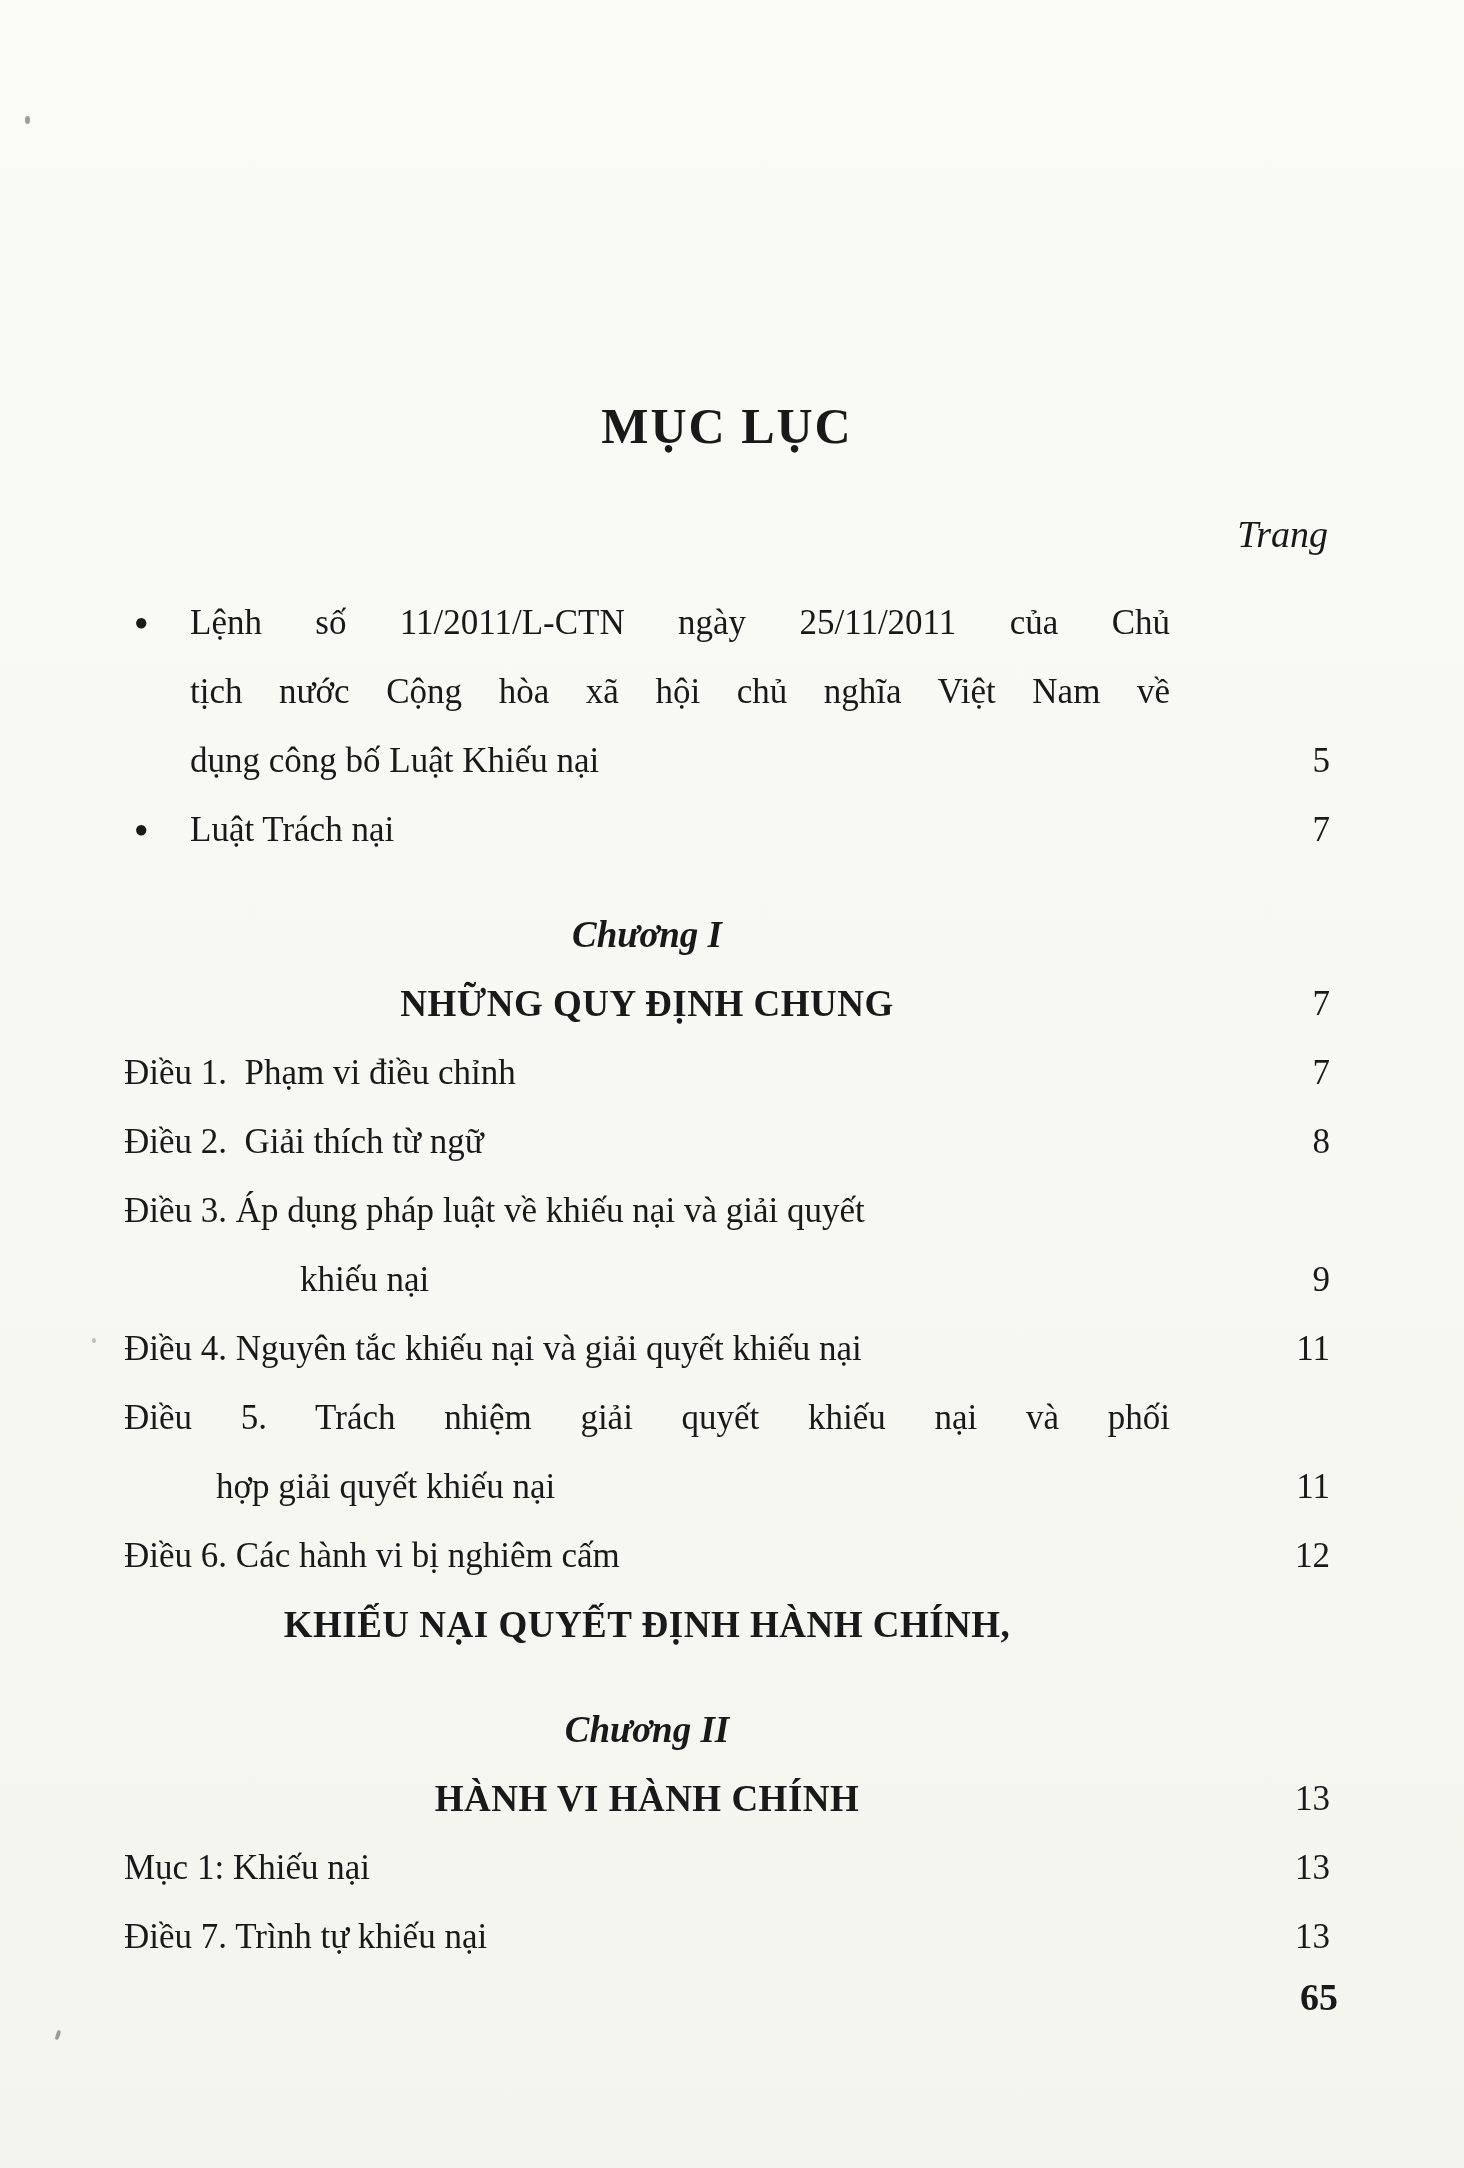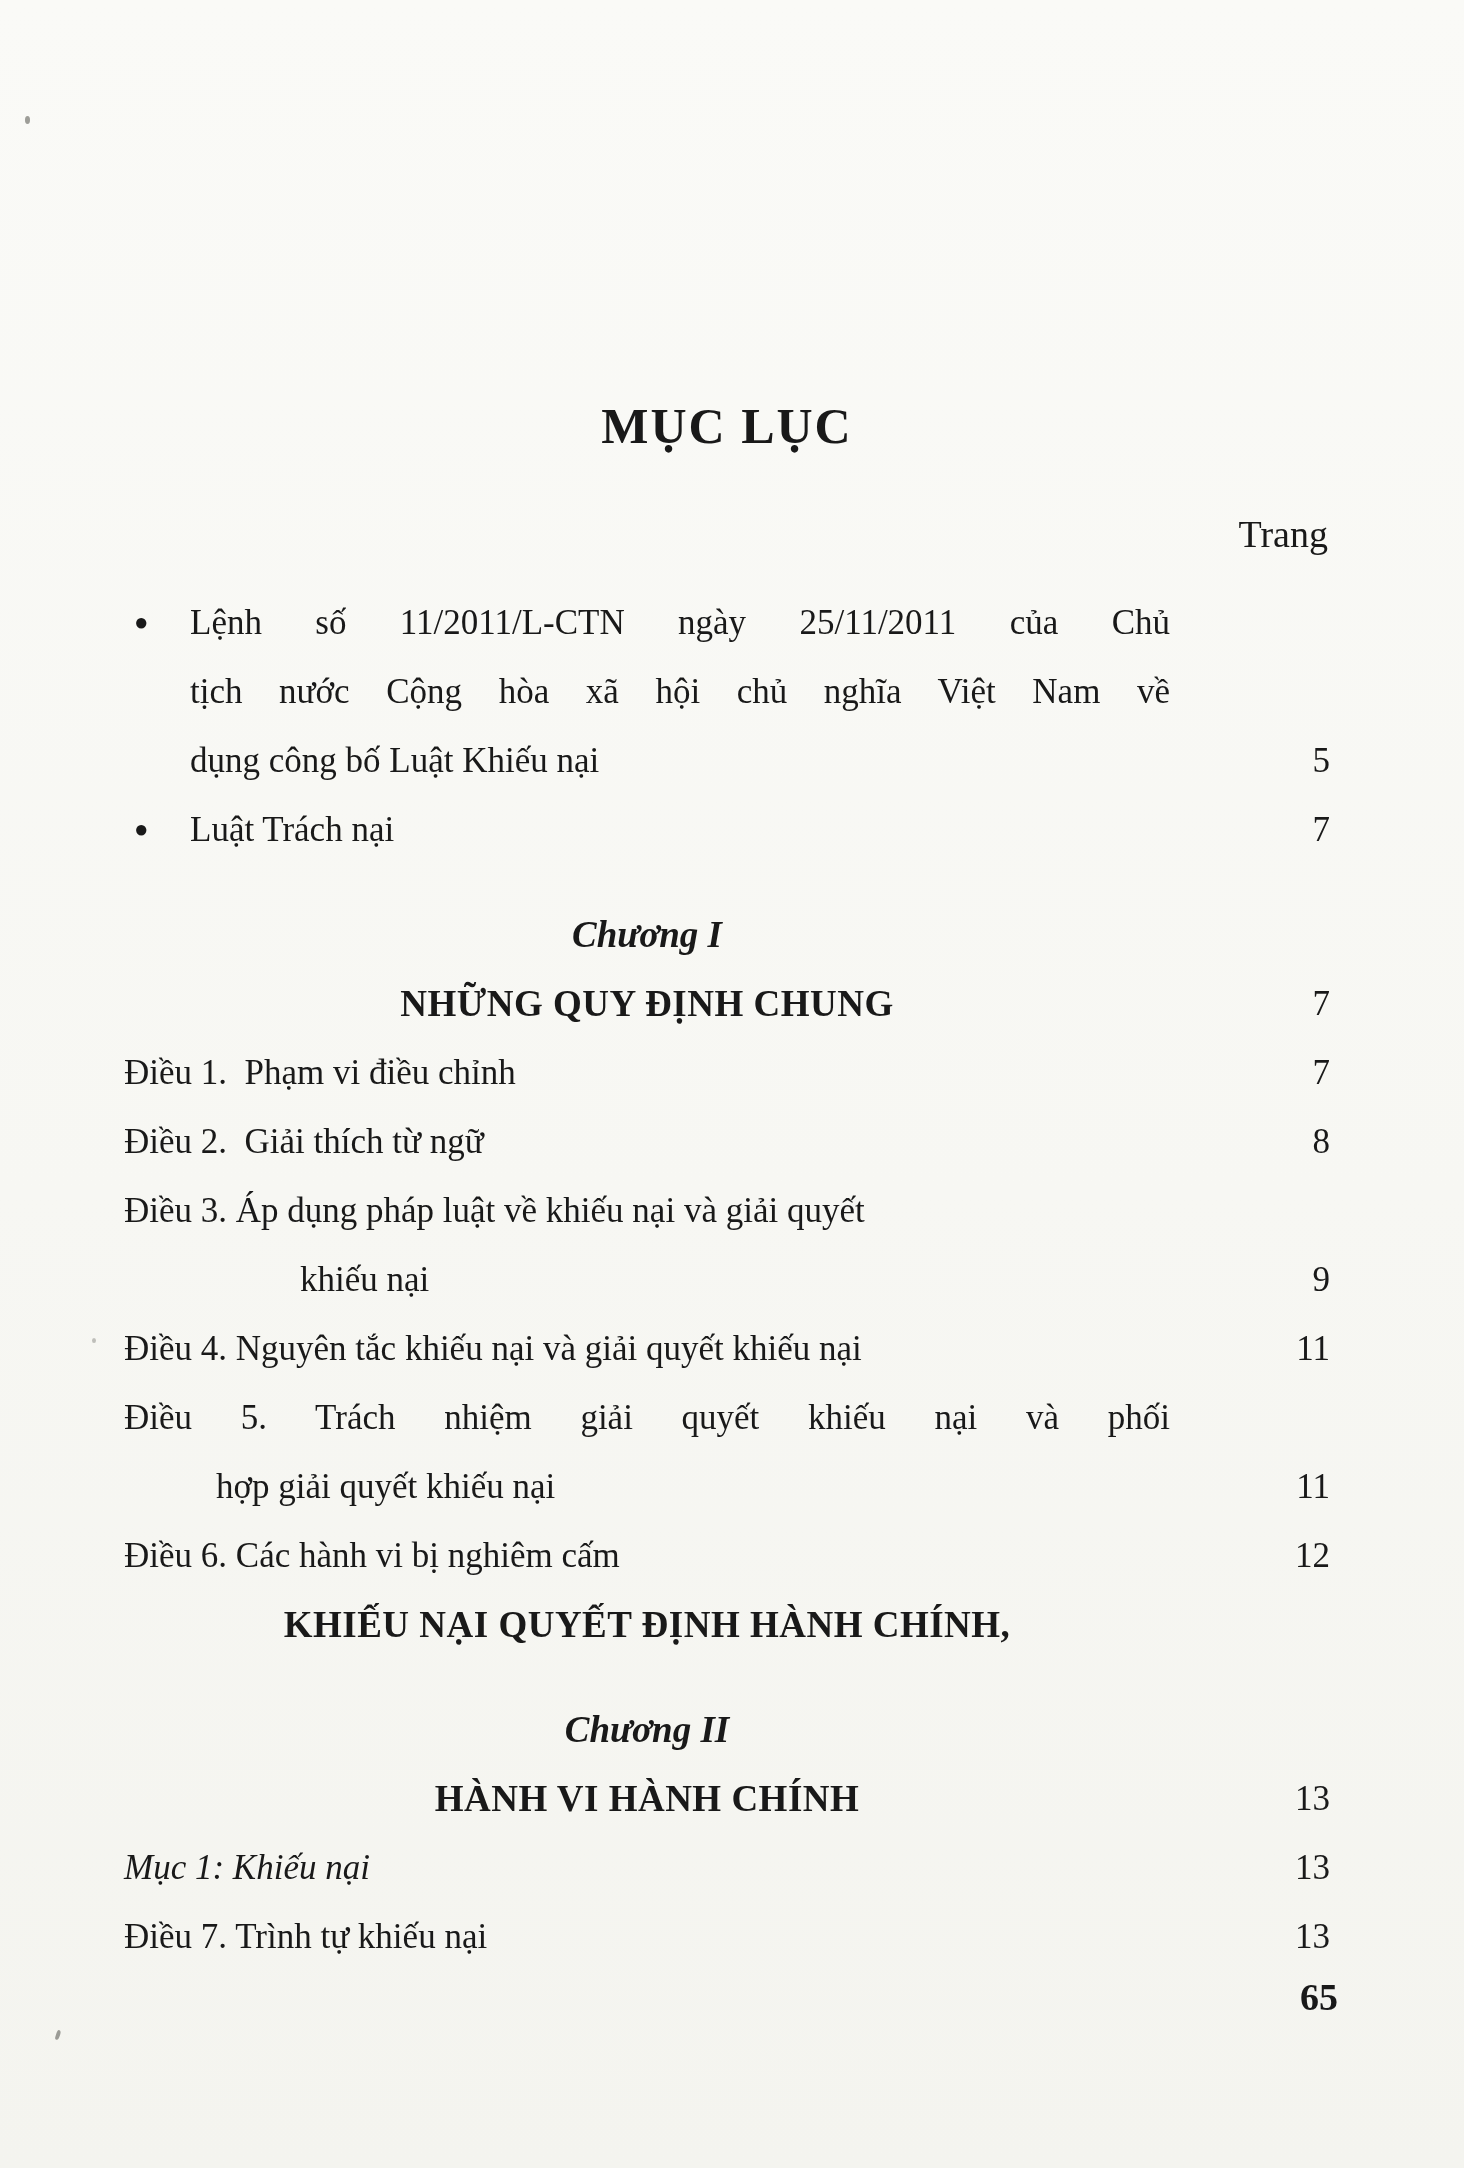--- a/index.html
+++ b/index.html
@@ -22,20 +22,21 @@
   }
   .doc-title {
     text-align: center;
     font-weight: bold;
     font-size: 50px;
     letter-spacing: 2px;
     line-height: 56px;
   }
   .trang-header {
     text-align: right;
+    font-style: italic;
     font-size: 38px;
     line-height: 48px;
     margin-top: 56px;
     padding-right: 2px;
   }
   .toc {
     margin-top: 30px;
     font-size: 35px;
     line-height: 69px;
   }
@@ -68,21 +69,21 @@
     font-style: italic;
     font-size: 37px;
     margin-top: 36px;
   }
   .chap-title {
     text-align: center;
     font-weight: bold;
     font-size: 37px;
     letter-spacing: 0.5px;
   }
-  .muc-item { font-style: italic; }
+  .muc-item { }
   .footer-num {
     position: absolute;
     top: 1975px;
     right: 126px;
     font-size: 38px;
     font-weight: bold;
   }
   .artifact {
     position: absolute;
     background: #6b6b66;

